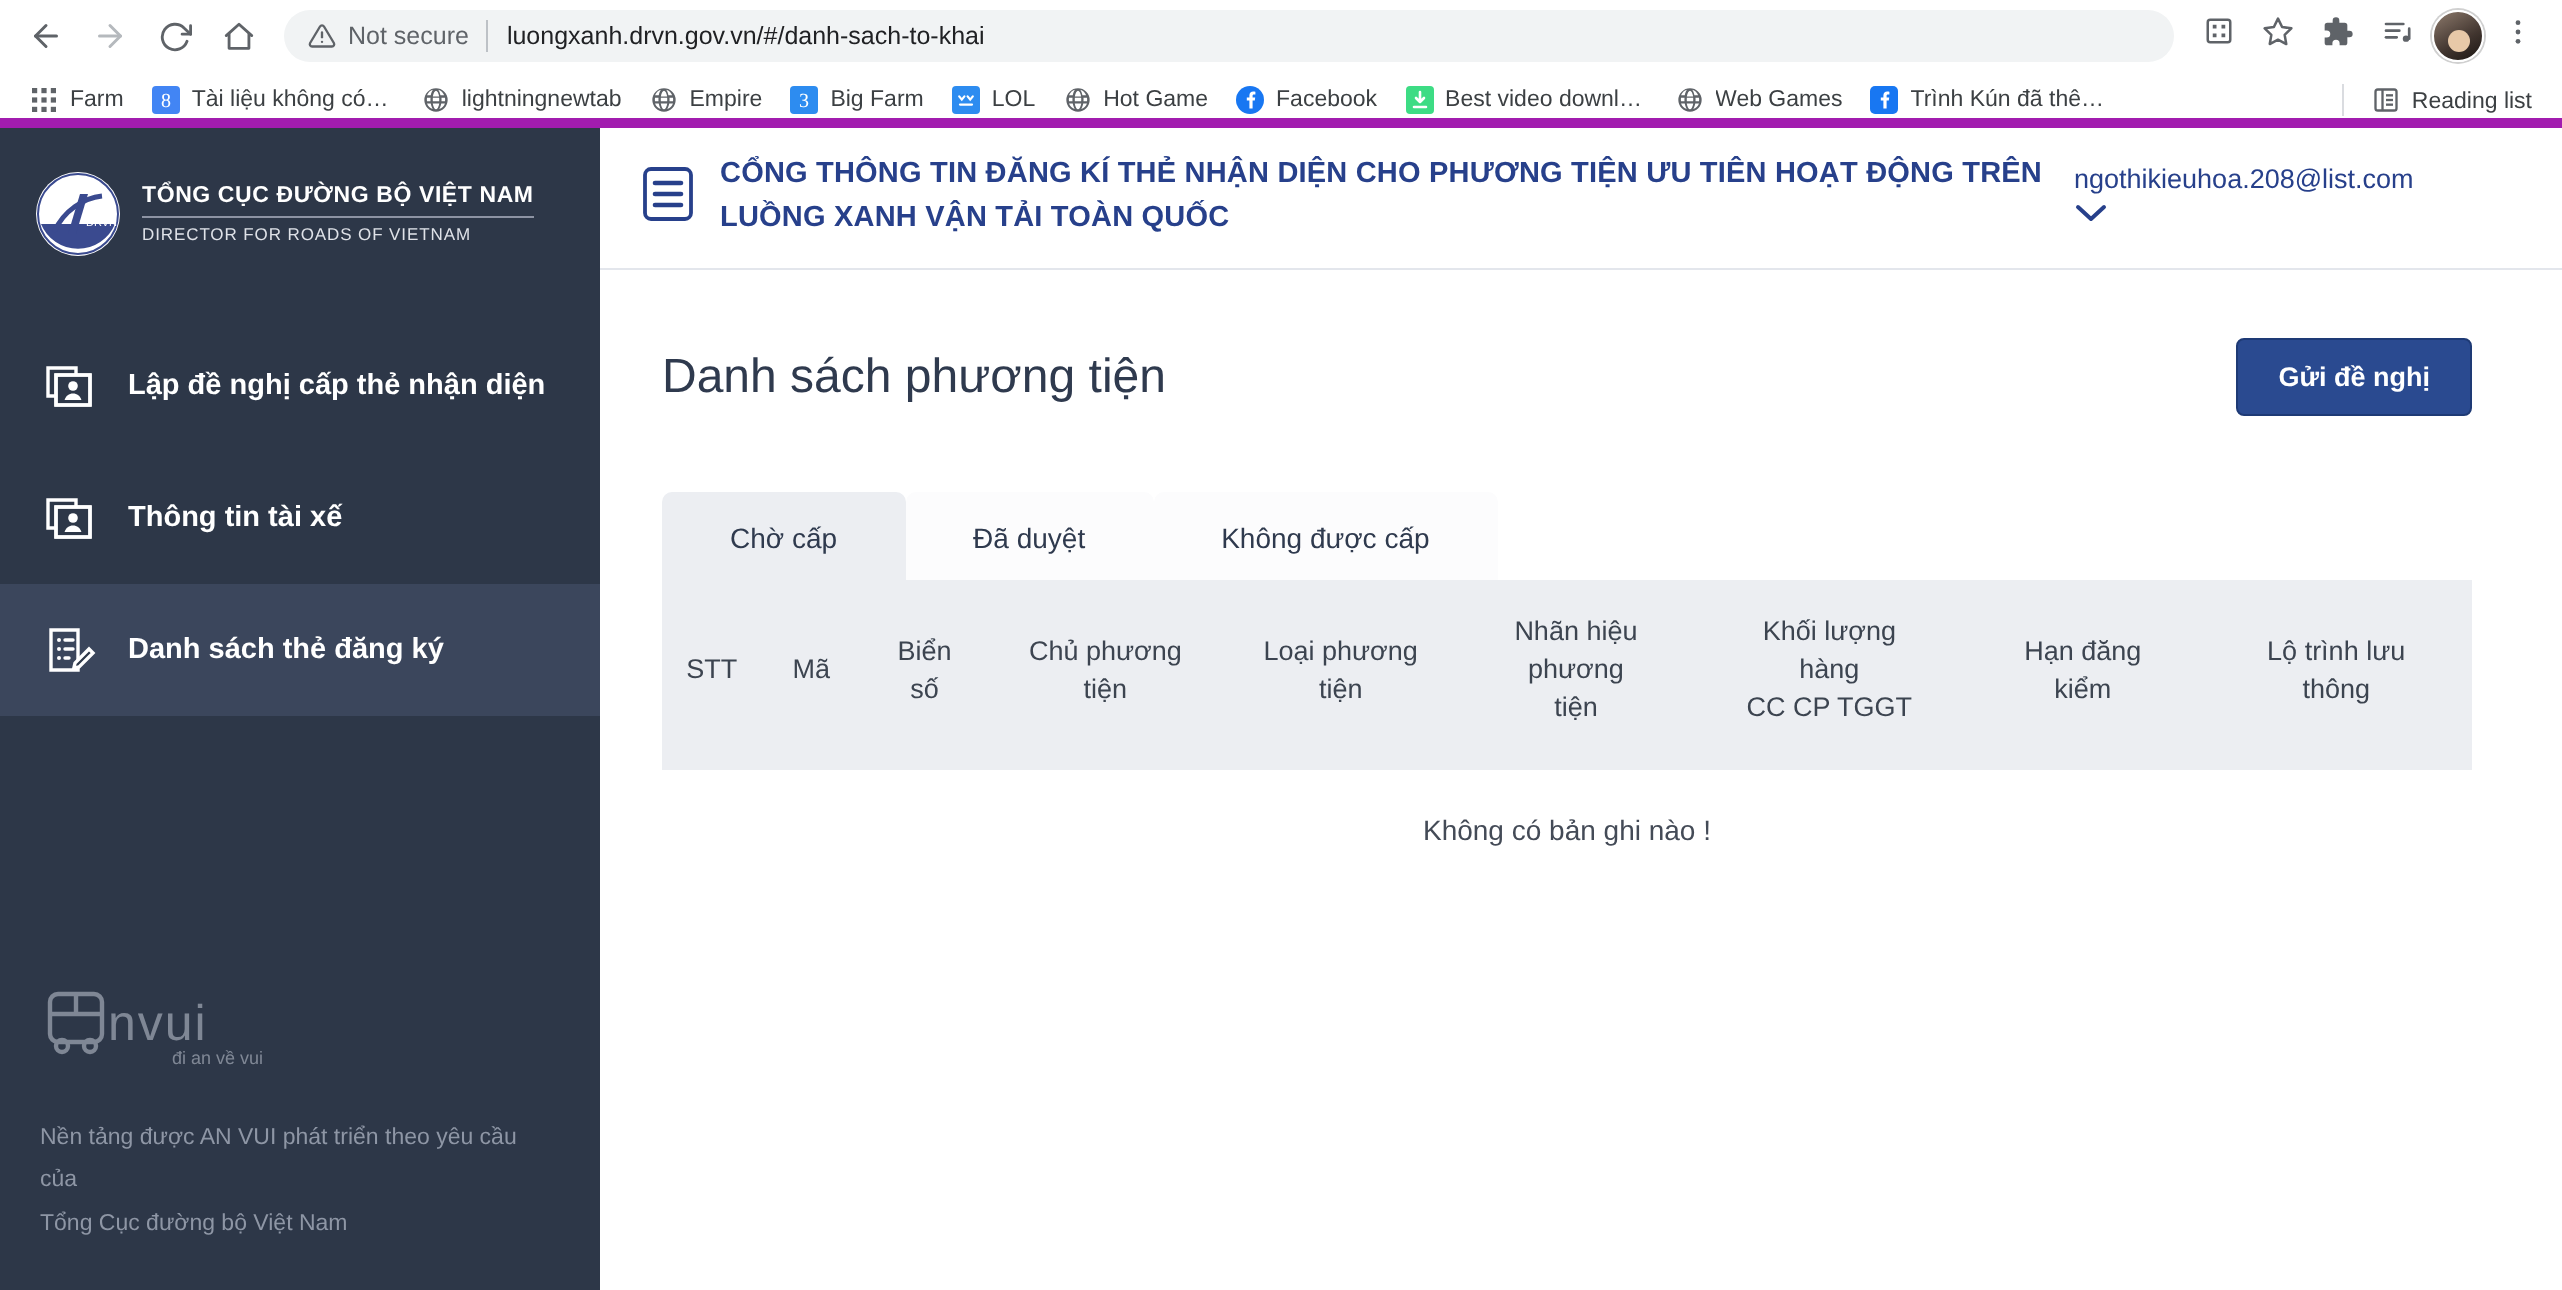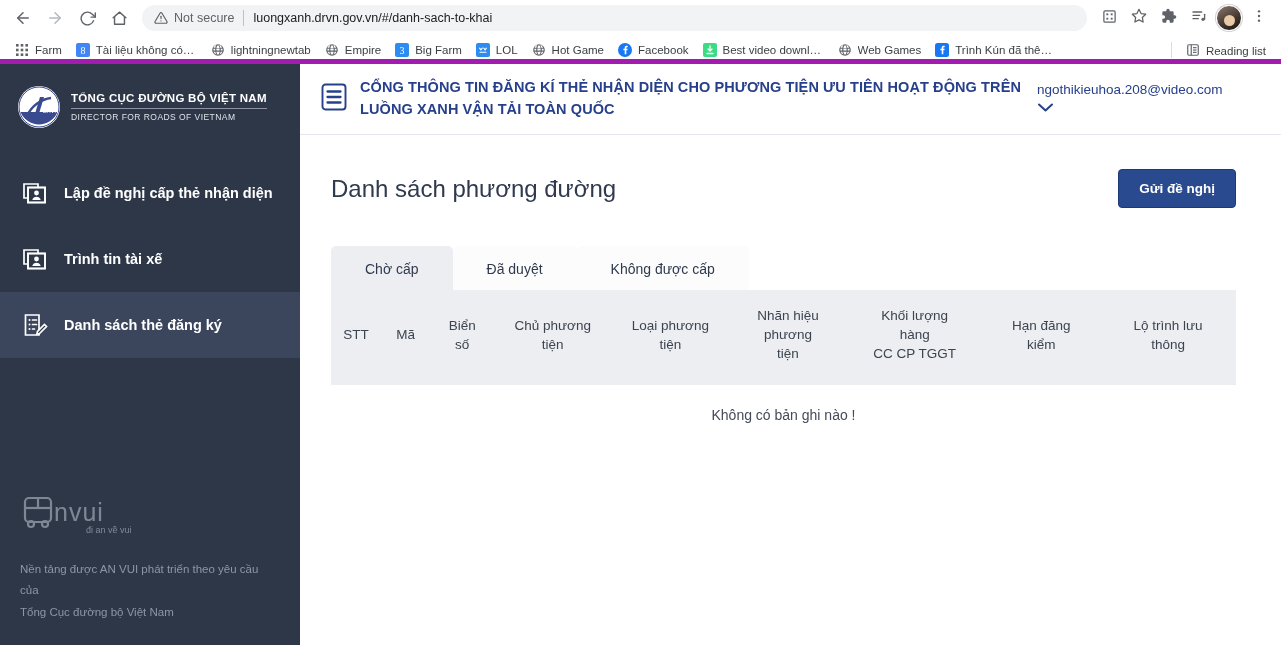--- a/index.html
+++ b/index.html
@@ -574,21 +574,21 @@
       <div class="nav-item">
         <span class="nav-icon">
           <svg width="26" height="26" viewBox="0 0 26 26" fill="none" stroke="#ffffff" stroke-width="1.7">
             <path d="M2 4h14v14H2z"></path>
             <rect x="6" y="7.5" width="17" height="15" fill="#2d3748"></rect>
             <rect x="6" y="7.5" width="17" height="15"></rect>
             <circle cx="14.5" cy="13" r="2.4" fill="#ffffff" stroke="none"></circle>
             <path d="M10.3 20c.6-2.2 2.2-3.3 4.2-3.3s3.6 1.1 4.2 3.3" fill="#ffffff" stroke="none"></path>
           </svg>
         </span>
-        <span class="label">Trình tin tài xế</span>
+        <span class="label">Thông tin tài xế</span>
       </div>
 
       <div class="nav-item active">
         <span class="nav-icon">
           <svg width="26" height="26" viewBox="0 0 26 26" fill="none" stroke="#ffffff" stroke-width="1.7">
             <path d="M3.5 3h13.5v20H3.5z"></path>
             <circle cx="7.5" cy="8" r="1" fill="#ffffff" stroke="none"></circle>
             <circle cx="7.5" cy="12.5" r="1" fill="#ffffff" stroke="none"></circle>
             <circle cx="7.5" cy="17" r="1" fill="#ffffff" stroke="none"></circle>
             <path d="M10.5 8h4M10.5 12.5h4M10.5 17h2" stroke-linecap="round"></path>
@@ -624,33 +624,33 @@
       <span class="topbar-icon">
         <svg width="28" height="30" viewBox="0 0 28 30" fill="none" stroke="#27408b" stroke-width="1.9">
           <rect x="2.5" y="2.5" width="23" height="25" rx="3"></rect>
           <line x1="7.5" y1="9.5" x2="20.5" y2="9.5" stroke-width="2.3" stroke-linecap="round"></line>
           <line x1="7.5" y1="15" x2="20.5" y2="15" stroke-width="2.3" stroke-linecap="round"></line>
           <line x1="7.5" y1="20.5" x2="20.5" y2="20.5" stroke-width="2.3" stroke-linecap="round"></line>
         </svg>
       </span>
       <div class="topbar-title">CỔNG THÔNG TIN ĐĂNG KÍ THẺ NHẬN DIỆN CHO PHƯƠNG TIỆN ƯU TIÊN HOẠT ĐỘNG TRÊN LUỒNG XANH VẬN TẢI TOÀN QUỐC</div>
       <div class="user-box">
-        <div class="user-email">ngothikieuhoa.208@video.com</div>
+        <div class="user-email">ngothikieuhoa.208@list.com</div>
         <span class="user-caret">
           <svg width="17" height="11" viewBox="0 0 17 11" fill="none" stroke="currentColor" stroke-width="2" stroke-linecap="round" stroke-linejoin="round">
               <polyline points="2,2.5 8.5,8.5 15,2.5"></polyline>
             </svg>
         </span>
       </div>
     </div>
 
     <div class="content">
 
       <div class="content-head">
-        <h1 class="page-title">Danh sách phương đường</h1>
+        <h1 class="page-title">Danh sách phương tiện</h1>
         <button class="primary-btn">Gửi đề nghị</button>
       </div>
 
       <div class="tabs">
         <div class="tab active">Chờ cấp</div>
         <div class="tab">Đã duyệt</div>
         <div class="tab">Không được cấp</div>
       </div>
 
       <div class="table-wrap">

